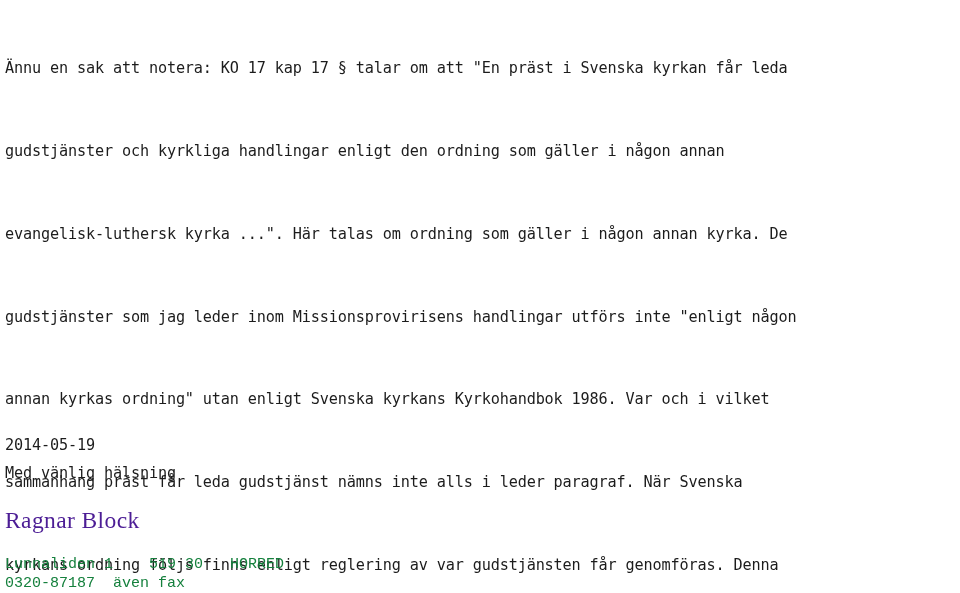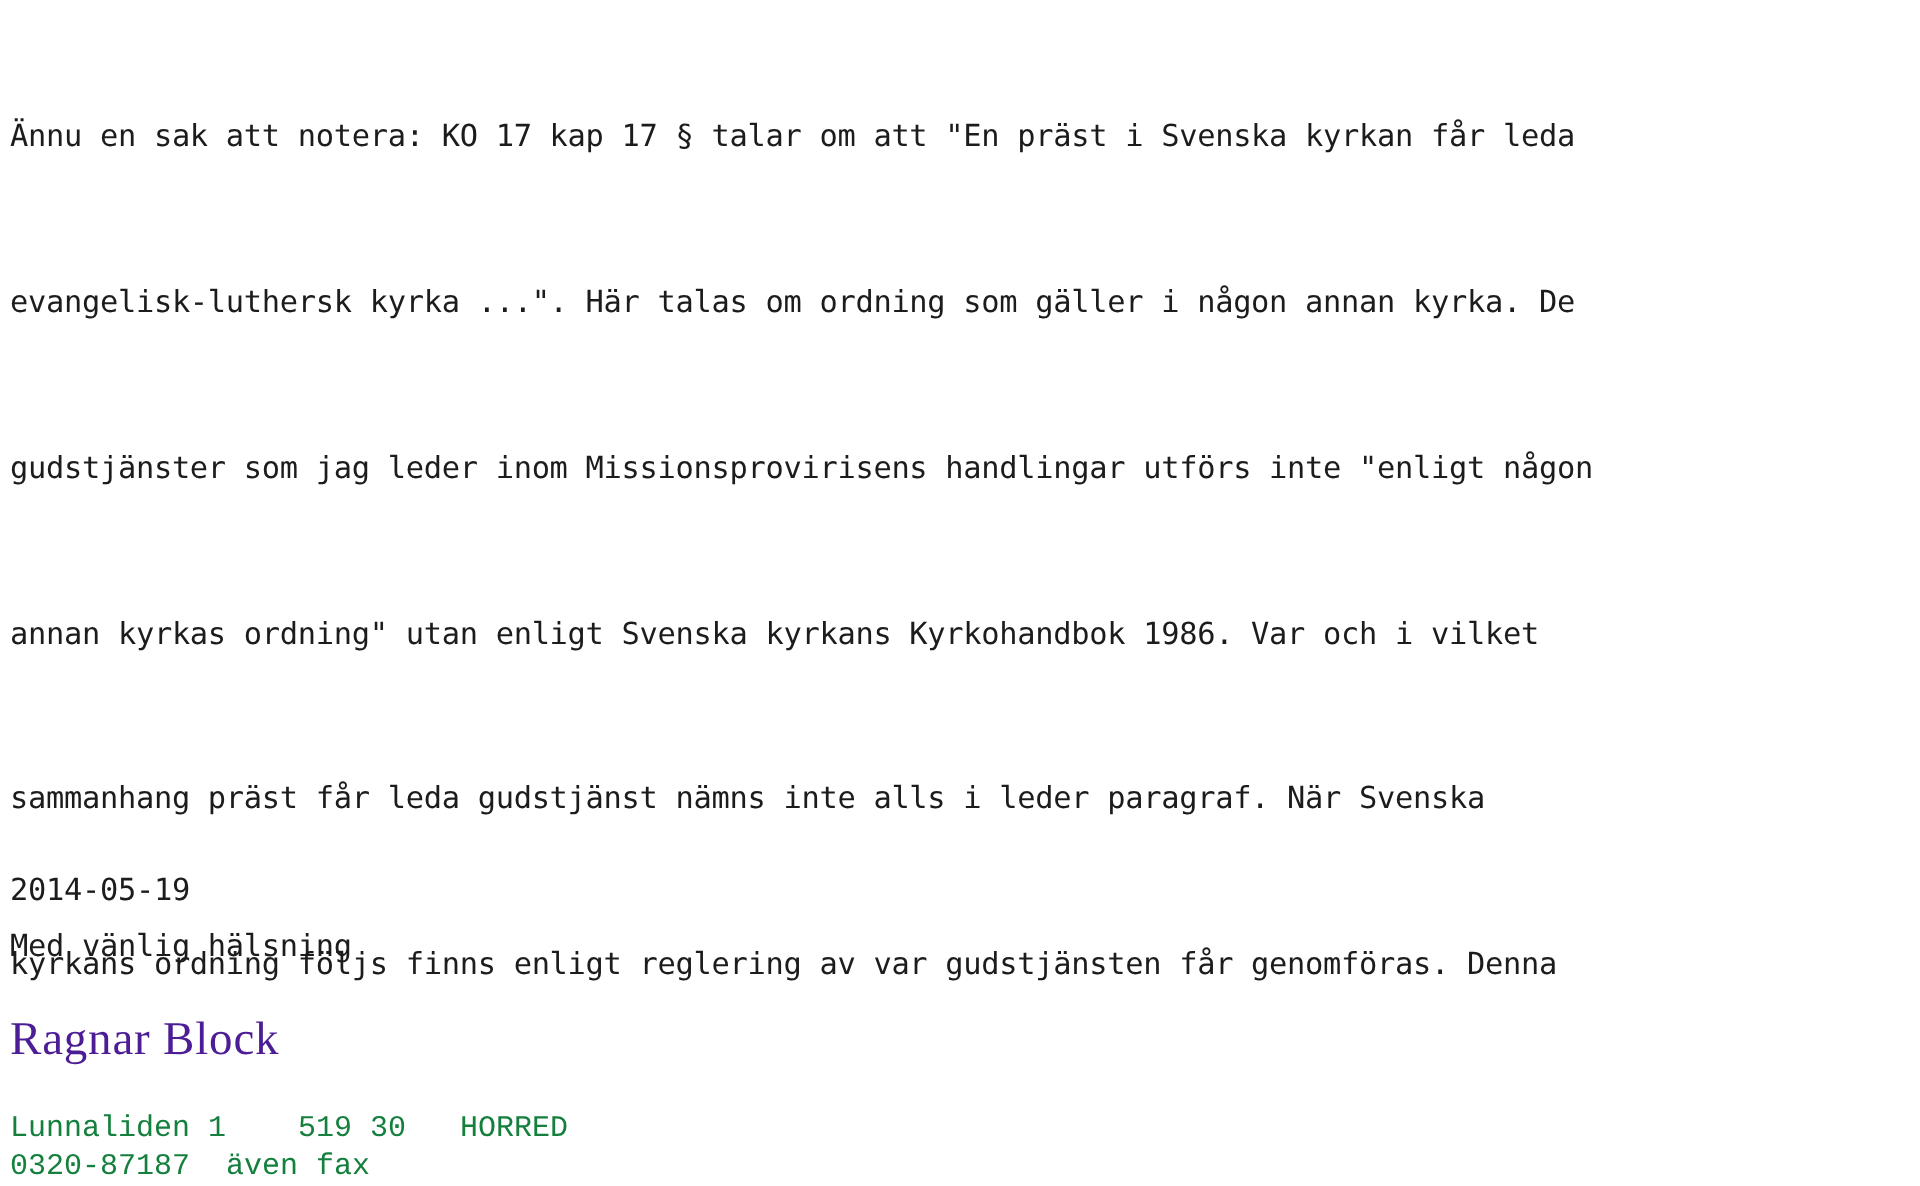--- a/index.html
+++ b/index.html
@@ -84,20 +84,21 @@
 </style>
 </head>
 <body>
 
 <div id="doc">
 
   <div class="body-block">
 
     <div class="para">
       <span class="line">Ännu en sak att notera: KO 17 kap 17 § talar om att "En präst i Svenska kyrkan får leda</span>
+      <span class="line">gudstjänster och kyrkliga handlingar enligt den ordning som gäller i någon annan</span>
       <span class="line">evangelisk-luthersk kyrka ...". Här talas om ordning som gäller i någon annan kyrka. De</span>
       <span class="line">gudstjänster som jag leder inom Missionsprovirisens handlingar utförs inte "enligt någon</span>
       <span class="line">annan kyrkas ordning" utan enligt Svenska kyrkans Kyrkohandbok 1986. Var och i vilket</span>
       <span class="line">sammanhang präst får leda gudstjänst nämns inte alls i leder paragraf. När Svenska</span>
       <span class="line">kyrkans ordning följs finns enligt reglering av var gudstjänsten får genomföras. Denna</span>
       
     </div>
 
   </div>
 

